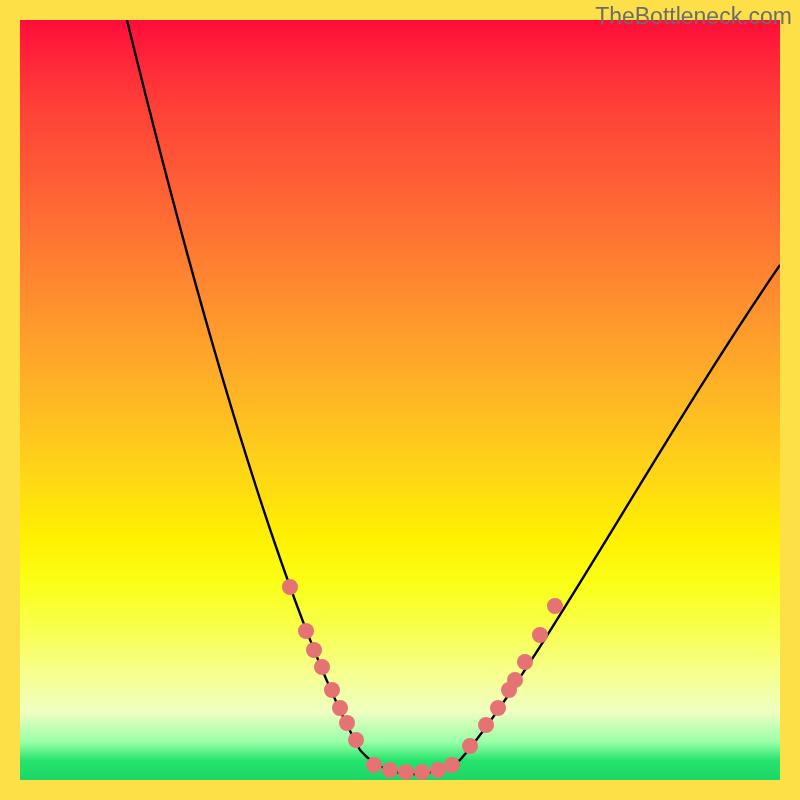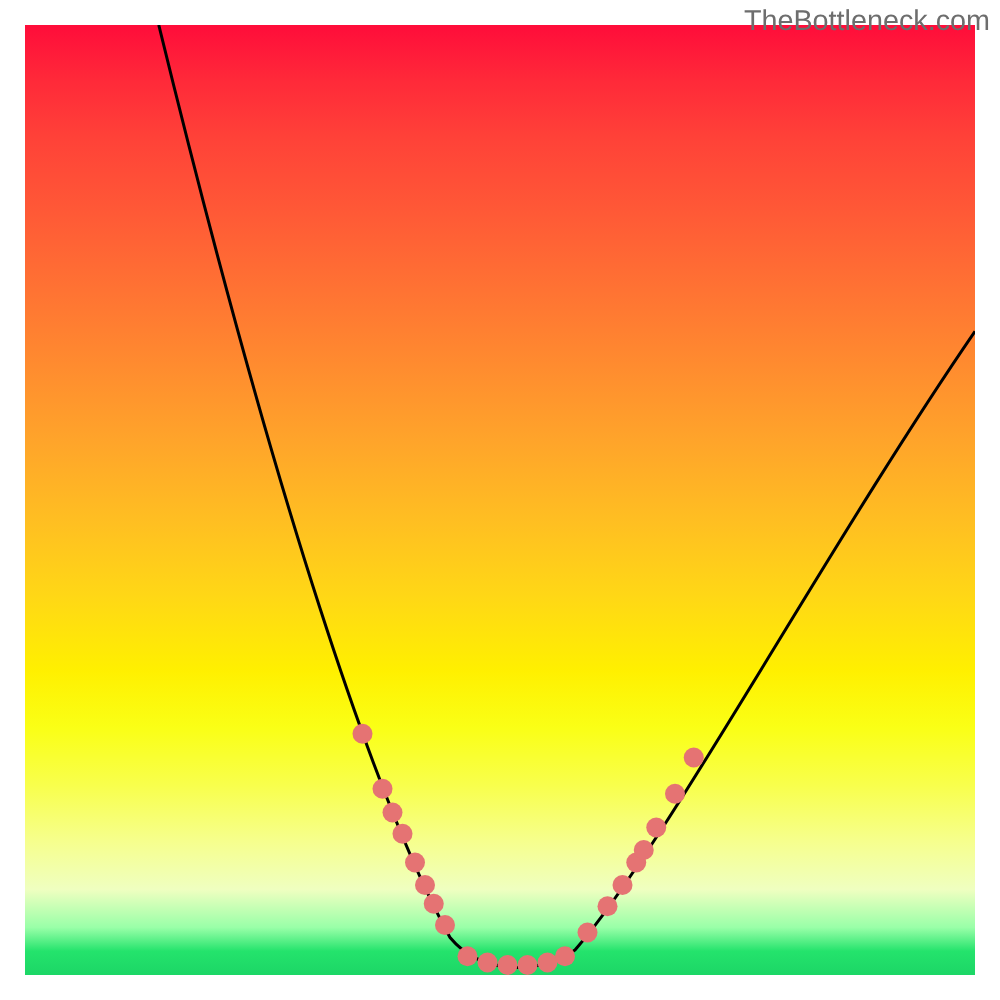--- a/index.html
+++ b/index.html
@@ -8,21 +8,21 @@
     width: 800px;
     height: 800px;
     overflow: hidden;
     background: #000;
     font-family: Arial, Helvetica, sans-serif;
   }
   .frame {
     position: relative;
     width: 800px;
     height: 800px;
-    background: #ffffff;
+    background: #fde047;
   }
   .plot {
     position: absolute;
     left: 20px;
     top: 20px;
     width: 760px;
     height: 760px;
     
     background: linear-gradient(
       to bottom,

